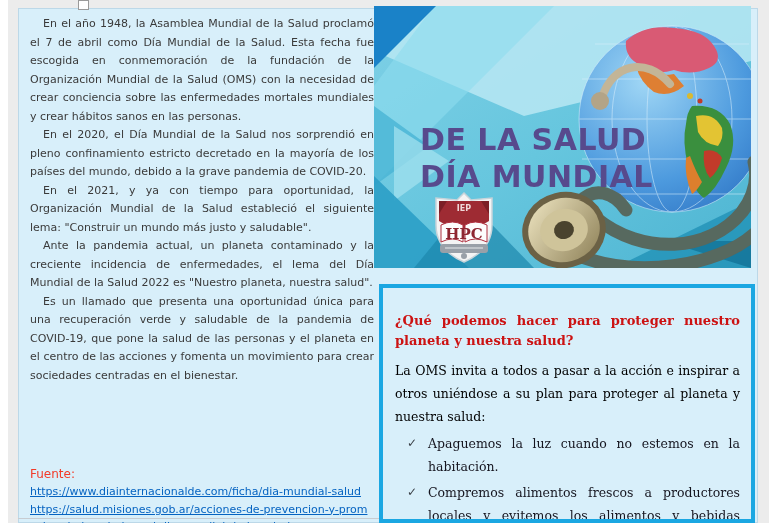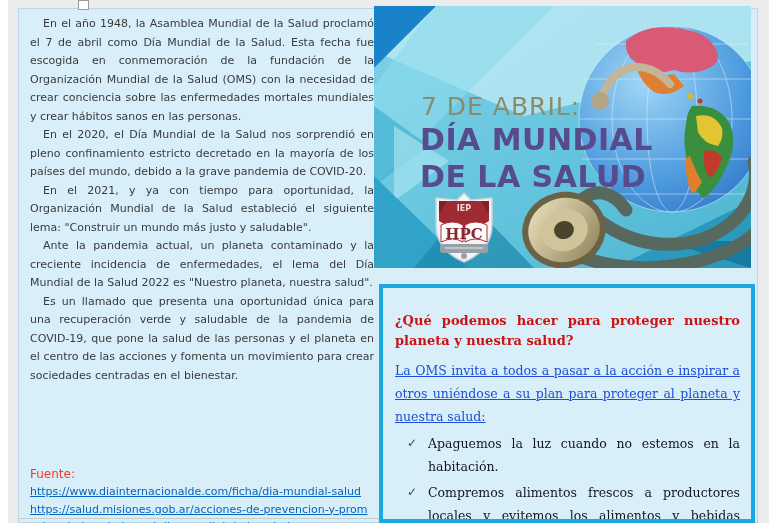--- a/index.html
+++ b/index.html
@@ -21,21 +21,21 @@
   .banner{position:absolute;left:366px;top:6px;width:377px;height:262px;overflow:hidden;}
   .banner svg{position:absolute;left:0;top:0;}
   .banner-title{position:absolute;left:47px;top:86px;color:#8b8b6e;font-size:25px;letter-spacing:1px;font-weight:500;}
   .banner-title2{position:absolute;left:46px;top:115px;color:#574a8d;font-size:30px;font-weight:bold;line-height:37px;letter-spacing:0.5px;}
 
   
   .infobox{position:absolute;left:371px;top:284px;width:376px;height:239px;box-sizing:border-box;
     border:4px solid #1ba7e2;background:#d8effa;padding:23px 11px 0 12px;overflow:hidden;
     font-family:"DejaVu Serif",serif;}
   .infobox-title{color:#cc1212;font-weight:bold;font-size:13px;line-height:20px;text-align:justify;margin:0;}
-  .infobox-intro{color:#1d4ed8;font-size:12.5px;line-height:23px;text-align:justify;margin:8px 0 4px 0;text-decoration:underline;}
+  .infobox-intro{color:#000000;font-size:12.5px;line-height:23px;text-align:justify;margin:8px 0 4px 0;}
   .check-item{position:relative;color:#15151f;font-size:12.5px;line-height:23px;text-align:justify;
     padding-left:33px;margin-top:3px;}
   .check-mark{position:absolute;left:12px;top:0;color:#3c4248;font-family:"DejaVu Sans",sans-serif;font-size:12px;}
 </style>
 </head>
 <body>
 
 <div class="page">
   <div class="card"></div>
   <div class="handle"></div>
@@ -135,24 +135,23 @@
           <path d="M56 9 L48 9 L56 22 Z" fill="#7c1f26"></path>
         <text x="31" y="19" text-anchor="middle" font-size="8" fill="#f0d9d9" font-family="DejaVu Sans, sans-serif" font-weight="bold">IEP</text>
         <path d="M8 33 Q20 27 30 33 L30 50 Q20 44 8 50 Z" fill="#fdfdfd" stroke="#b03040" stroke-width="1"></path>
         <path d="M54 33 Q42 27 32 33 L32 50 Q42 44 54 50 Z" fill="#fdfdfd" stroke="#b03040" stroke-width="1"></path>
         <text x="31" y="47" text-anchor="middle" font-size="15" fill="#8e2631" font-family="DejaVu Serif, serif" font-weight="bold">HPC</text>
         <rect x="7" y="52" width="48" height="9" rx="3" fill="#99a0a8"></rect>
         <path d="M12 56 H50" stroke="#e8eaec" stroke-width="1.2"></path>
         <circle cx="31" cy="64" r="3" fill="#99a0a8"></circle>
       </g>
     </svg>
-    <div class="banner-title">7 DE ABRIL:</div>
     <div class="banner-title2">
+      <div>DE LA SALUD</div>
       <div>DÍA MUNDIAL</div>
-      <div>DE LA SALUD</div>
     </div>
   </div>
 
   <div class="infobox">
     <p class="infobox-title">¿Qué podemos hacer para proteger nuestro planeta y nuestra salud?</p>
     <p class="infobox-intro">La OMS invita a todos a pasar a la acción e inspirar a otros uniéndose a su plan para proteger al planeta y nuestra salud:</p>
     <div>
 
         <div class="check-item">
           <span class="check-mark">✓</span>

